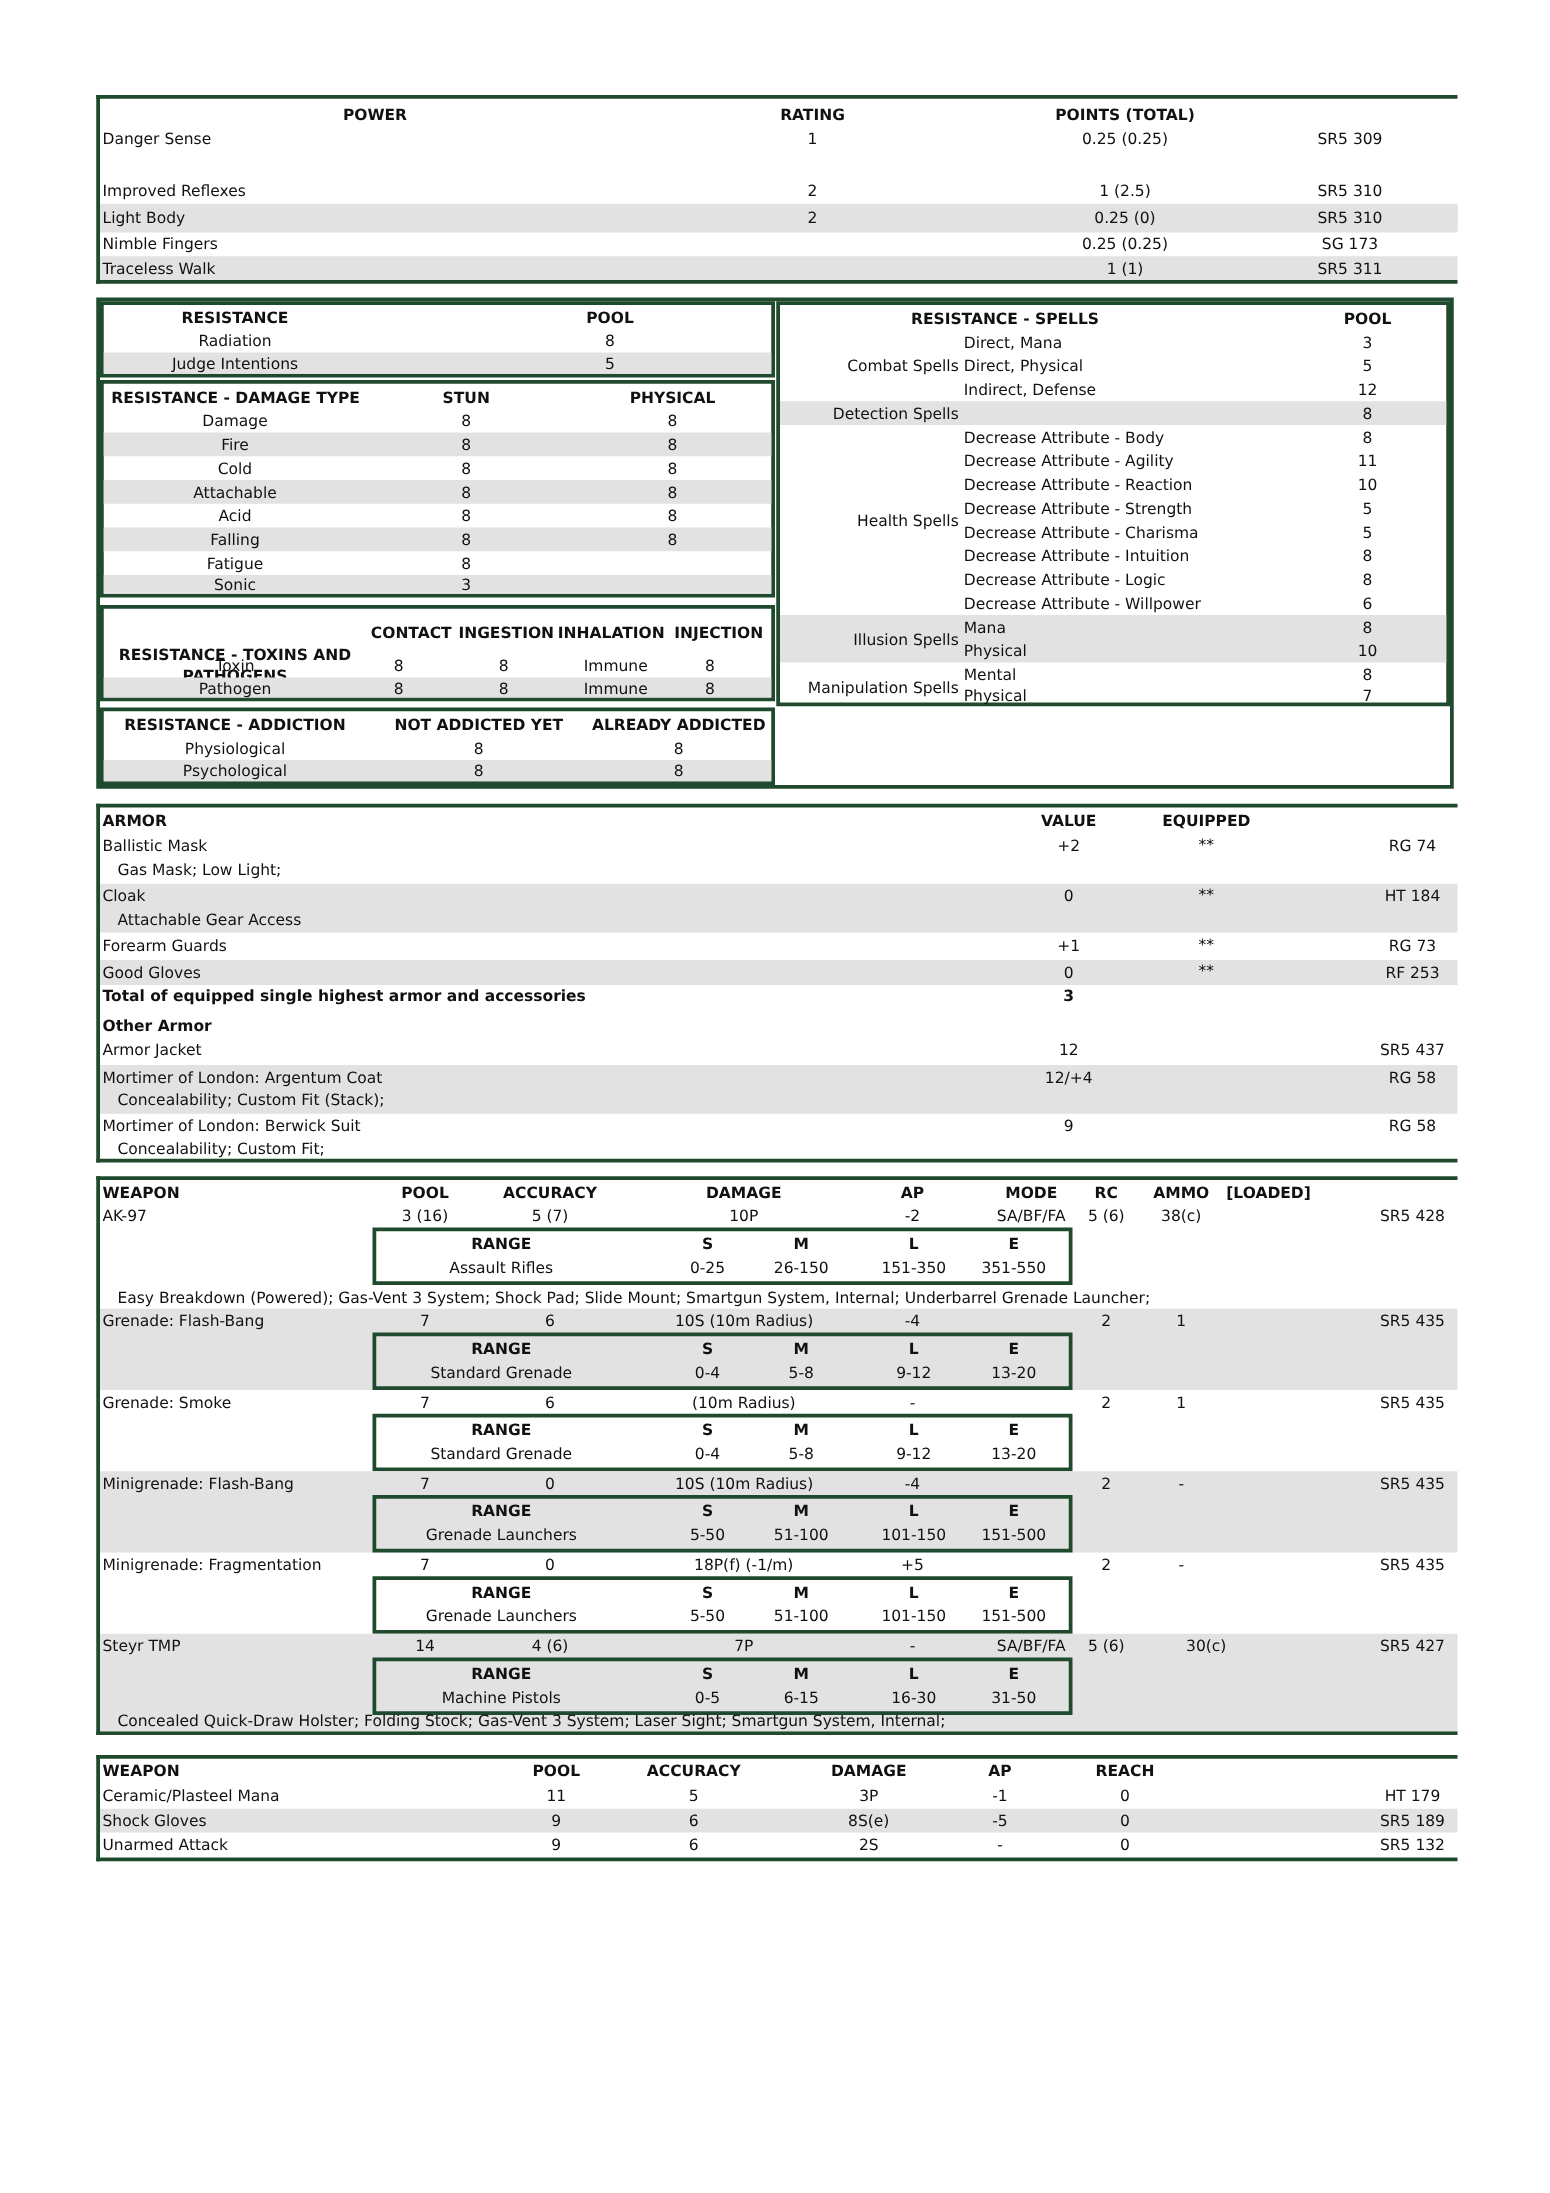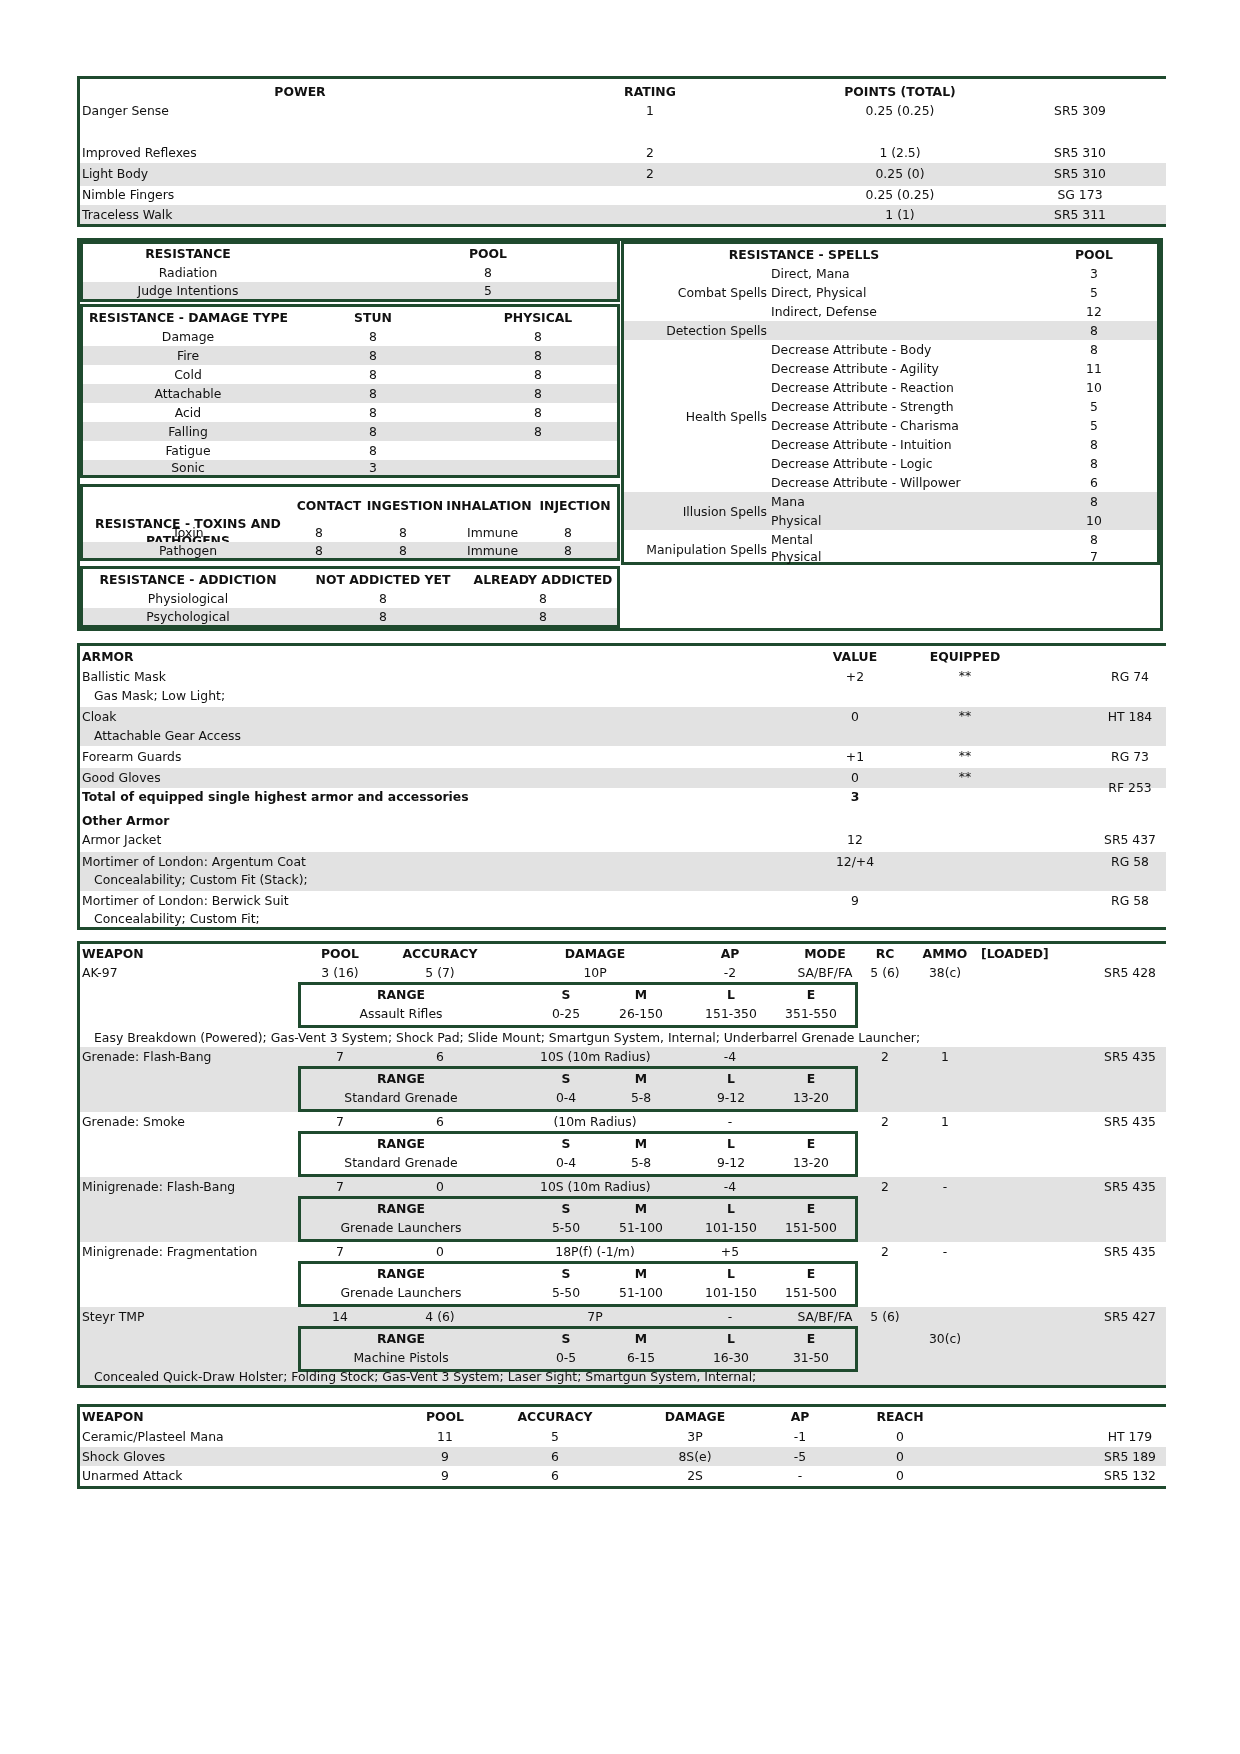--- a/index.html
+++ b/index.html
@@ -281,21 +281,21 @@
     <span class="cell" style="left:2px; line-height:22px;">Forearm Guards</span>
     <span class="cell c" style="left:740px; width:70px; line-height:22px;">+1</span>
     <span class="cell c" style="left:840px; width:90px; line-height:20px;">**</span>
     <span class="cell c" style="left:1010px; width:80px; line-height:22px;">RG 73</span>
   </div>
 
   <div class="row grey" style="top:122px; height:20px;">
     <span class="cell" style="left:2px; line-height:20px;">Good Gloves</span>
     <span class="cell c" style="left:740px; width:70px; line-height:20px;">0</span>
     <span class="cell c" style="left:840px; width:90px; line-height:18px;">**</span>
-    <span class="cell c" style="left:1010px; width:80px; line-height:20px;margin-top:10px;">RF 253</span>
+    <span class="cell c" style="left:1010px; width:80px; line-height:20px;">RF 253</span>
   </div>
 
   <div class="row" style="top:142px; height:20px;">
     <span class="cell b" style="left:2px; line-height:18px;">Total of equipped single highest armor and accessories</span>
     <span class="cell b c" style="left:740px; width:70px; line-height:18px;">3</span>
   </div>
   <div class="row" style="top:163px; height:22px;">
     <span class="cell b" style="left:2px; line-height:24px;">Other Armor</span>
   </div>
 
@@ -462,21 +462,21 @@
 
   <div class="abs grey" style="left:0; right:0; top:363px; height:78px;">
     <div class="row" style="top:0; height:19px;">
       <span class="cell" style="left:2px; line-height:19px;">Steyr TMP</span>
       <span class="cell c" style="left:220px; width:80px; line-height:19px;">14</span>
       <span class="cell c" style="left:310px; width:100px; line-height:19px;">4 (6)</span>
       <span class="cell c" style="left:460px; width:110px; line-height:19px;">7P</span>
       <span class="cell c" style="left:620px; width:60px; line-height:19px;">-</span>
       <span class="cell c" style="left:700px; width:90px; line-height:19px;">SA/BF/FA</span>
       <span class="cell c" style="left:780px; width:50px; line-height:19px;">5 (6)</span>
-      <span class="cell c" style="left:830px; width:70px; line-height:19px;margin-top:22px;">30(c)</span>
+      <span class="cell c" style="left:850px; width:70px; line-height:19px;">30(c)</span>
       <span class="cell c" style="left:1010px; width:80px; line-height:19px;">SR5 427</span>
     </div>
     <div class="rangebox" style="left:218px; top:19px; width:560px;">
       <span class="cell b c" style="left:0; width:200px;">RANGE</span>
       <span class="cell b c" style="left:230px; width:70px;">S</span>
       <span class="cell b c" style="left:300px; width:80px;">M</span>
       <span class="cell b c" style="left:380px; width:100px;">L</span>
       <span class="cell b c" style="left:460px; width:100px;">E</span>
       <span class="cell c" style="left:0; top:19px; width:200px;">Machine Pistols</span>
       <span class="cell c" style="left:230px; top:19px; width:70px;">0-5</span>

